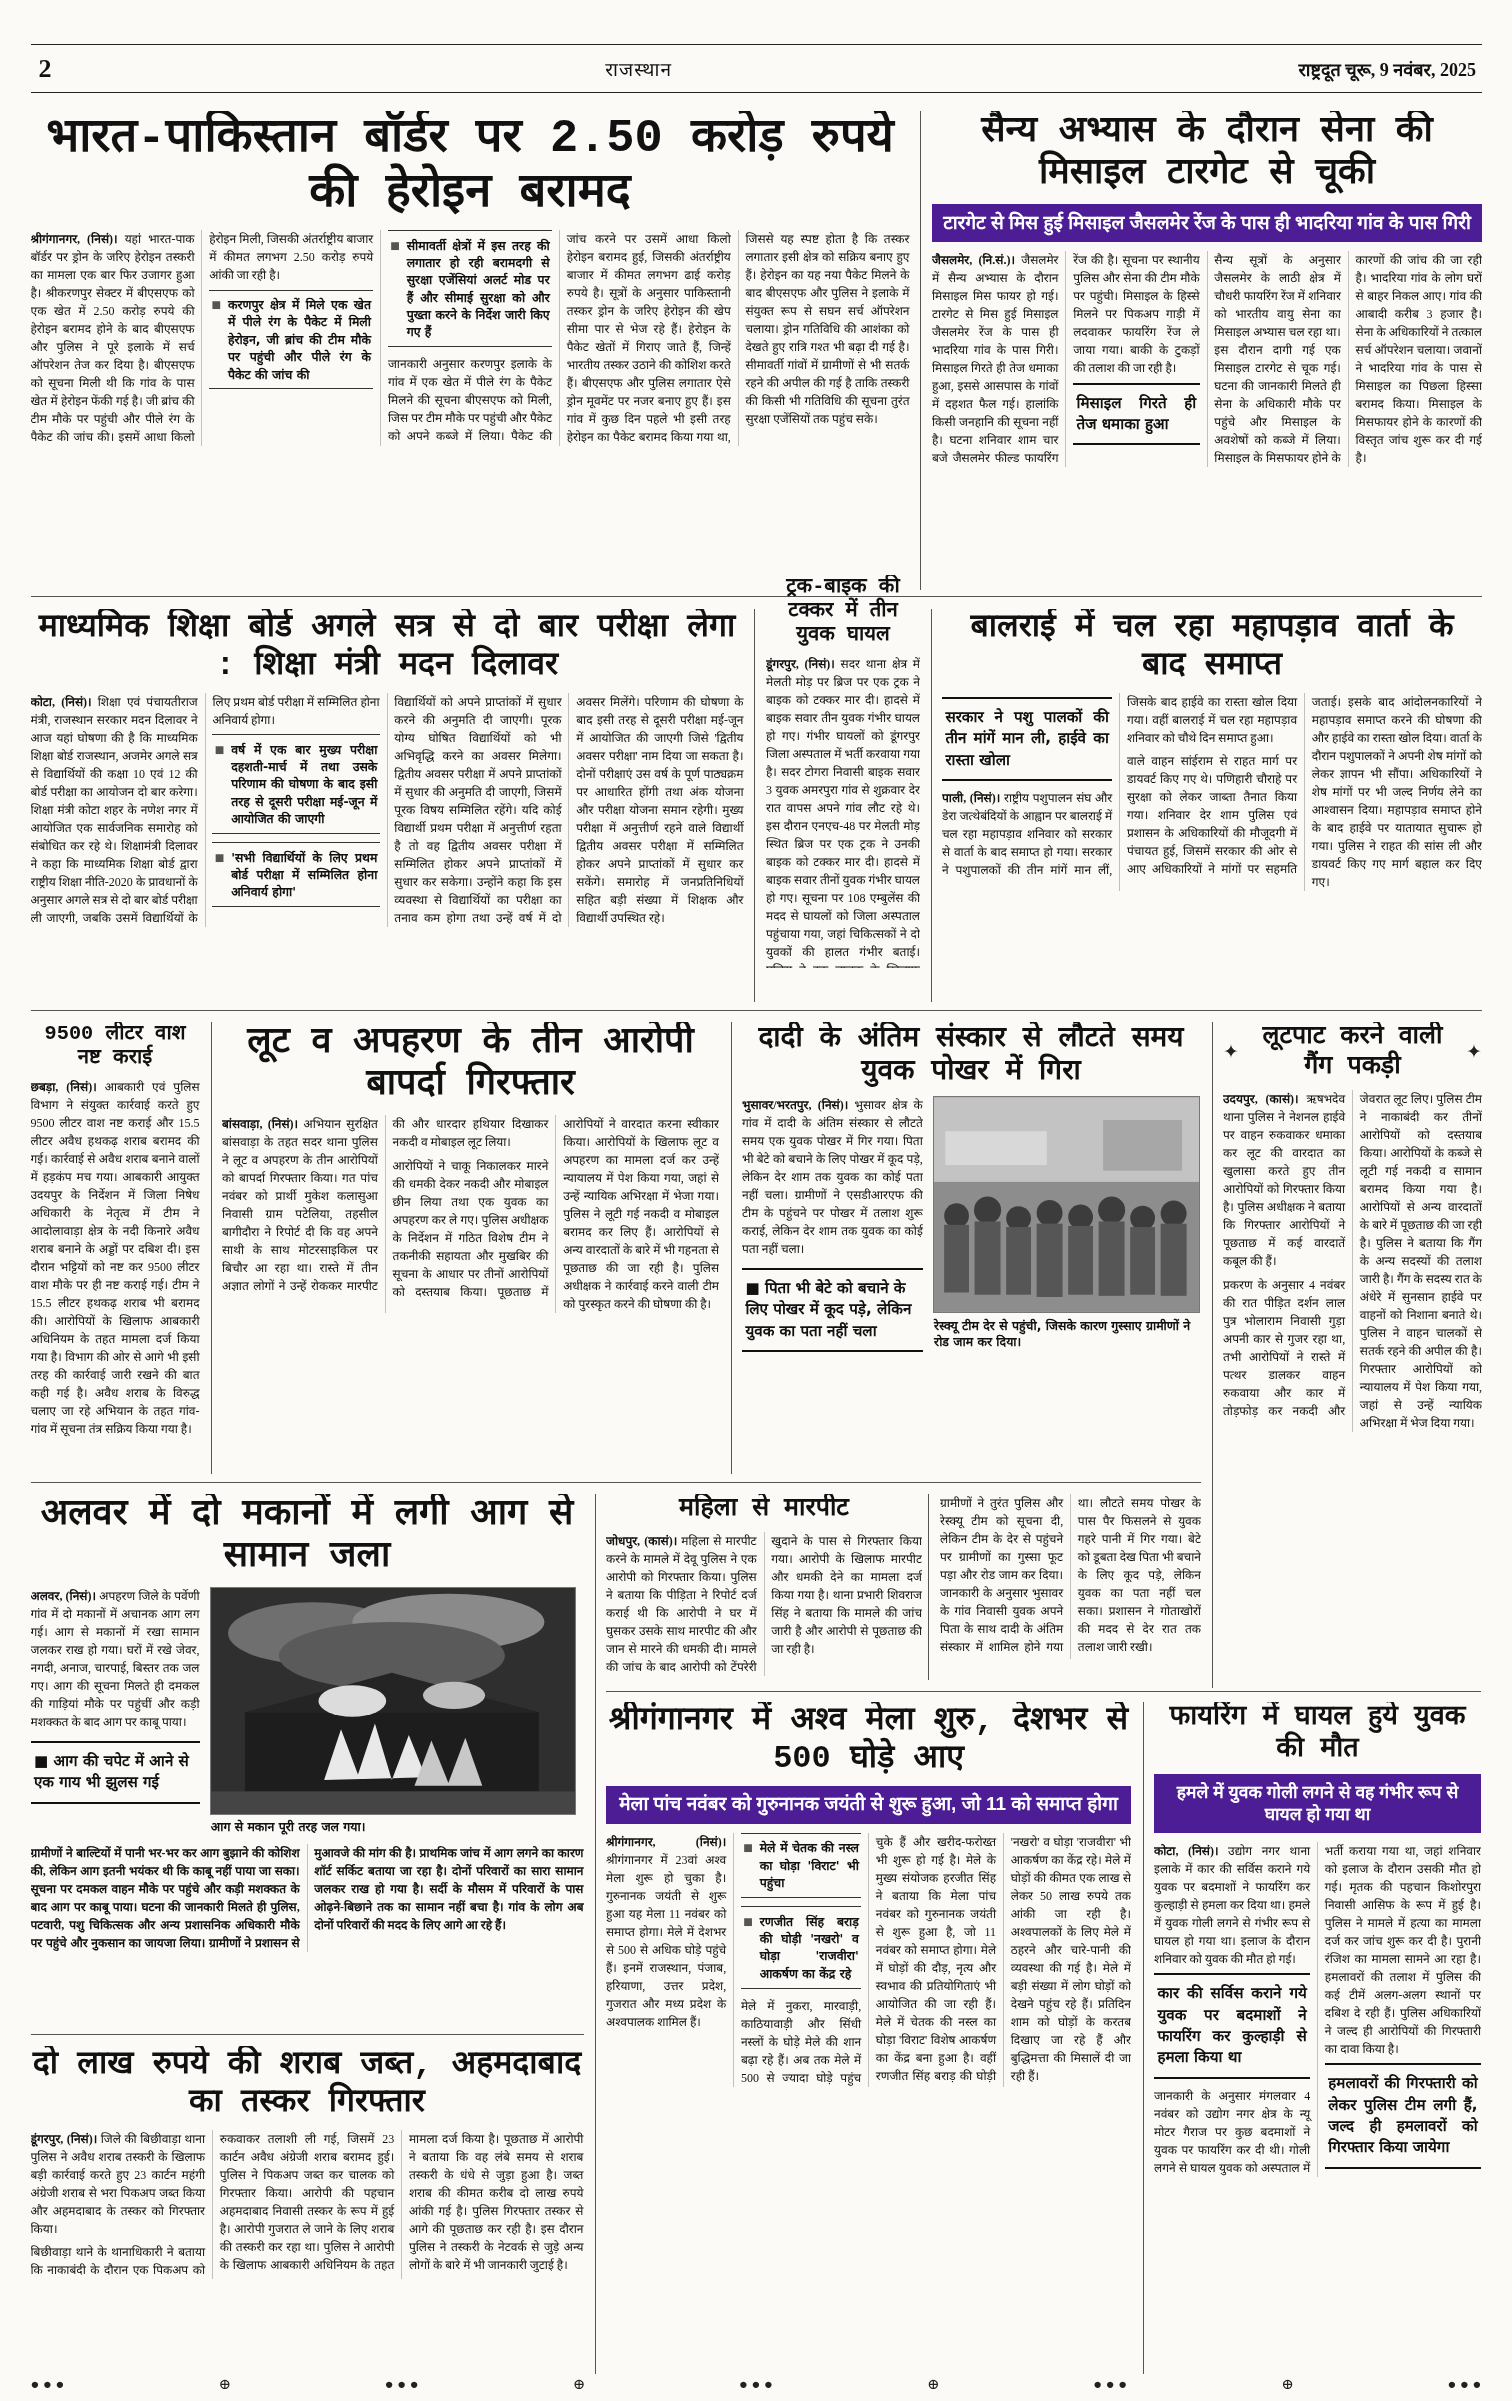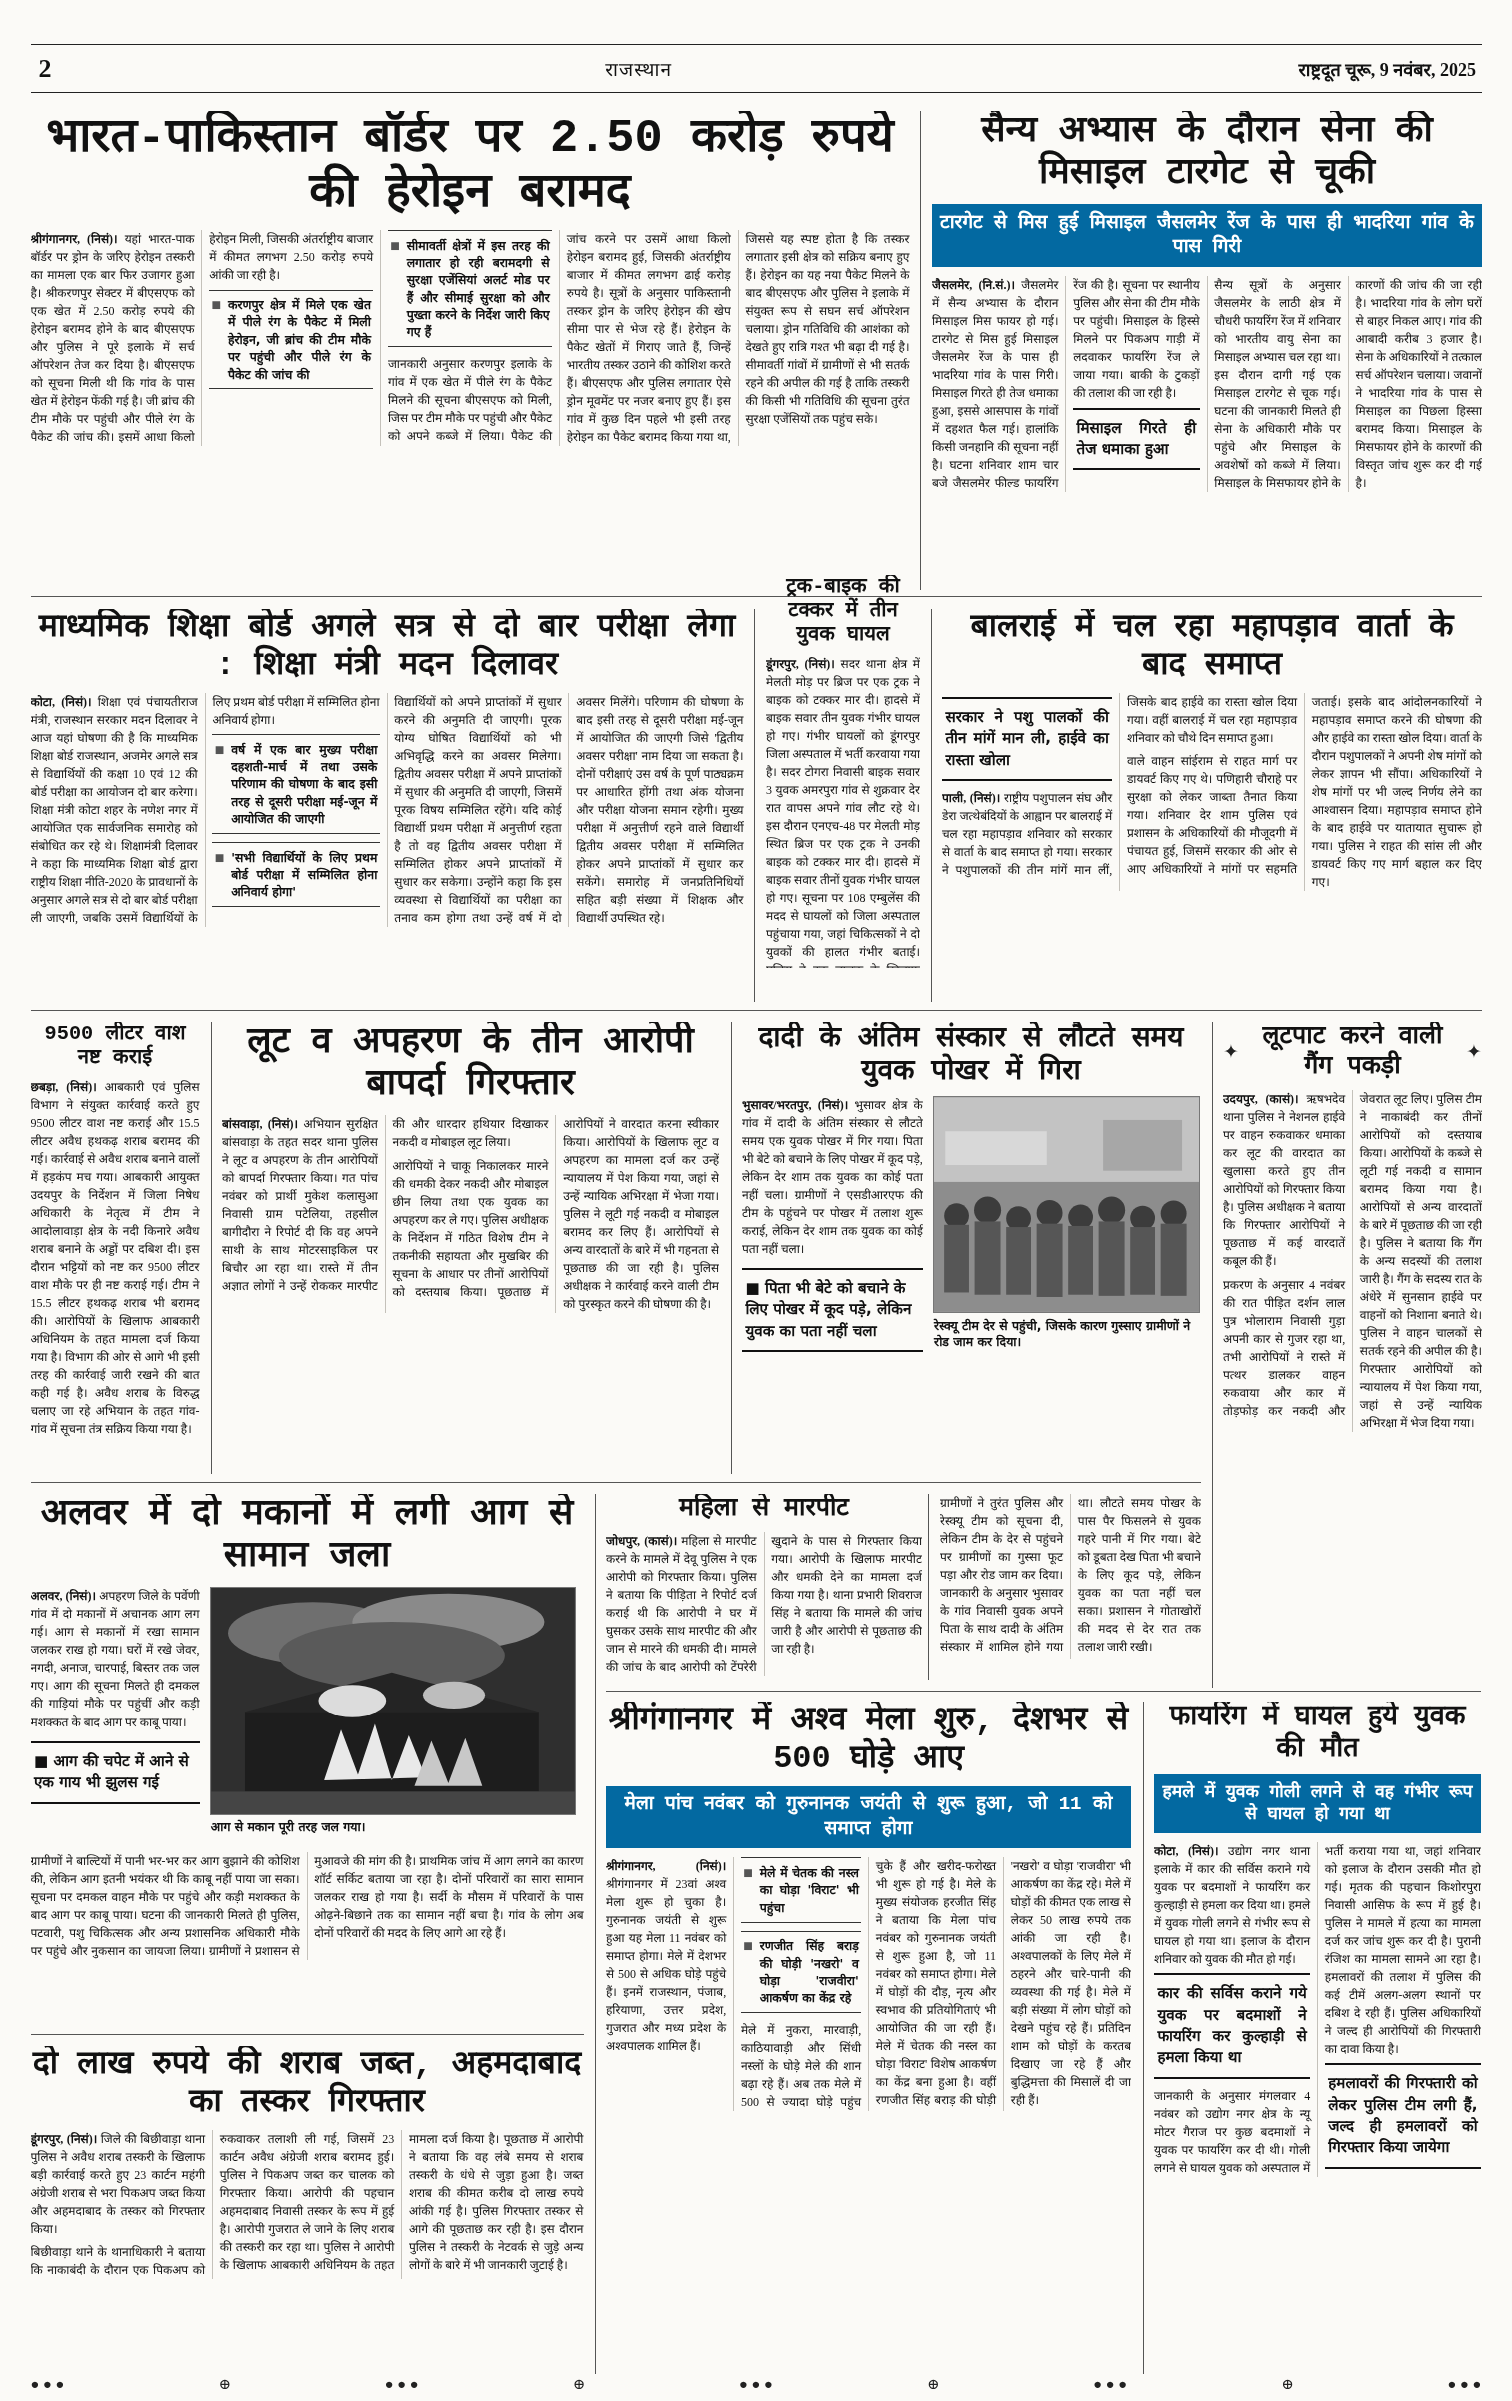--- a/index.html
+++ b/index.html
@@ -10,23 +10,23 @@
     border-top:1.7px solid #222;border-bottom:1.7px solid #222;display:flex;align-items:center;}
   #masthead .pg{font-size:26px;font-weight:bold;padding-left:8px;width:124px;}
   #masthead .sec{flex:1;text-align:center;font-size:19px;letter-spacing:1.1px;}
   #masthead .ed{width:361px;text-align:right;font-size:18px;font-weight:bold;padding-right:5.6px;}
   
   .art{position:absolute;overflow:hidden;}
   .art h1{margin:0 0 8px 0;text-align:center;font-weight:bold;line-height:1.18;
           font-family:Liberation Mono, monospace;}
   .h-xl{font-size:47px;} .h-lg{font-size:36px;} .h-md{font-size:32px;}
   .h-sm{font-size:25px;} .h-xs{font-size:20.3px;}
-  .bar{background:#0369a1;color:#fff;font-weight:bold;text-align:center;
+  .bar{background:#4c1d95;color:#fff;font-weight:bold;text-align:center;
        padding:6.8px 5.6px;margin:3.4px 0 9px 0;line-height:1.3;
-       font-family:Liberation Mono, monospace;}
+       font-family:Liberation Sans, sans-serif;}
   .bar.b40{font-size:22.6px;} .bar.b34{font-size:19px;} .bar.b30{font-size:17.5px;}
   .cols{text-align:justify;font-size:12px;line-height:1.5;column-gap:14.7px;
         column-rule:0.6px solid #c4c1ba;}
   .c1{column-count:1;} .c2{column-count:2;} .c3{column-count:3;}
   .c4{column-count:4;} .c5{column-count:5;}
   .cols p{margin:0 0 5.6px 0;}
   .dl{font-weight:bold;}
   .bullet{display:flex;gap:6.8px;align-items:flex-start;font-weight:bold;font-size:12.4px;
           line-height:1.4;border-top:1.1px solid #333;border-bottom:1.1px solid #333;
           padding:5.6px 2.3px;margin:4.5px 0 8px 0;break-inside:avoid;
@@ -226,21 +226,21 @@
             <polygon points="200,340 230,250 260,330 290,240 320,340 350,260 380,335" fill="#e9e9e9"></polygon>
             <polygon points="360,350 390,270 420,345 450,265 480,350" fill="#c8c8c8"></polygon>
             <ellipse cx="250" cy="200" rx="60" ry="28" fill="#dcdcdc"></ellipse>
             <ellipse cx="430" cy="190" rx="55" ry="24" fill="#bdbdbd"></ellipse>
             <rect y="360" width="644" height="40" fill="#454545"></rect>
           </svg>
         </div>
         <div class="caption">आग से मकान पूरी तरह जल गया।</div>
       </div>
     </div>
-    <div class="cols c2" style="margin-top:16px;">
+    <div class="cols c2" style="margin-top:8px;font-weight:bold;">
       <p>ग्रामीणों ने बाल्टियों में पानी भर-भर कर आग बुझाने की कोशिश की, लेकिन आग इतनी भयंकर थी कि काबू नहीं पाया जा सका। सूचना पर दमकल वाहन मौके पर पहुंचे और कड़ी मशक्कत के बाद आग पर काबू पाया। घटना की जानकारी मिलते ही पुलिस, पटवारी, पशु चिकित्सक और अन्य प्रशासनिक अधिकारी मौके पर पहुंचे और नुकसान का जायजा लिया। ग्रामीणों ने प्रशासन से मुआवजे की मांग की है। प्राथमिक जांच में आग लगने का कारण शॉर्ट सर्किट बताया जा रहा है। दोनों परिवारों का सारा सामान जलकर राख हो गया है। सर्दी के मौसम में परिवारों के पास ओढ़ने-बिछाने तक का सामान नहीं बचा है। गांव के लोग अब दोनों परिवारों की मदद के लिए आगे आ रहे हैं।</p>
     </div>
   </div>
 
   <div class="vline" style="left:595px;top:1494px;height:880px;"></div>
 
   <div class="art" style="left:606px;top:1494px;width:316px;height:186px;">
     <h1 class="h-sm">महिला से मारपीट</h1>
     <div class="cols c2">
       <p><span class="dl">जोधपुर, (कासं)।</span> <span>महिला से मारपीट करने के मामले में देवू पुलिस ने एक आरोपी को गिरफ्तार किया। पुलिस ने बताया कि पीड़िता ने रिपोर्ट दर्ज कराई थी कि आरोपी ने घर में घुसकर उसके साथ मारपीट की और जान से मारने की धमकी दी। मामले की जांच के बाद आरोपी को टेंपरेरी खुदाने के पास से गिरफ्तार किया गया। आरोपी के खिलाफ मारपीट और धमकी देने का मामला दर्ज किया गया है। थाना प्रभारी शिवराज सिंह ने बताया कि मामले की जांच जारी है और आरोपी से पूछताछ की जा रही है।</span></p>

